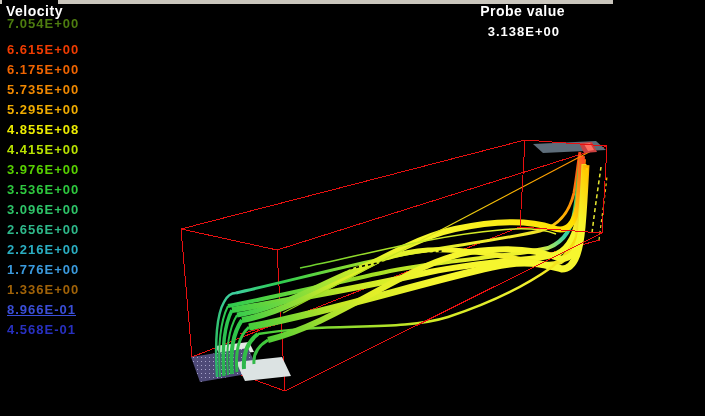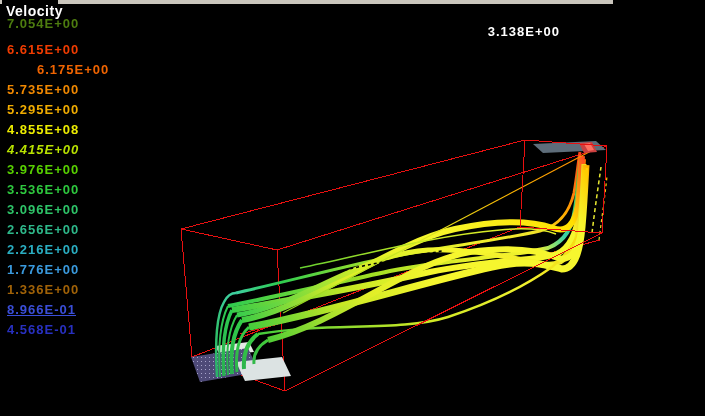--- a/index.html
+++ b/index.html
@@ -18,30 +18,31 @@
 </head>
 <body>
 
 <div id="screen">
 
   <div id="topstrip" style="background: rgb(202, 198, 189);"></div>
   <div class="strip-gap" id="gap-left" style="left: 2px; width: 56px;"></div>
   <div class="strip-gap" id="gap-right" style="left: 613px; width: 92px;"></div>
 
   <div class="hdr" style="left:6px;">Velocity</div>
+  <div class="hdr" style="right:5px;">Probe value</div>
   <div id="probe-value" style="right:10px;top:24px;">3.138E+00</div>
 
   <div id="legend">
       <div class="legend-entry" style="top: 16px; color: #4d7c0f;">7.054E+00</div>
       <div class="legend-entry" style="top: 42px; color: rgb(240, 60, 0);">6.615E+00</div>
-      <div class="legend-entry" style="top: 62px; color: rgb(240, 100, 0); margin-left: 30px;">6.175E+00</div>
+      <div class="legend-entry" style="top: 62px; color: rgb(240, 100, 0);">6.175E+00</div>
       <div class="legend-entry" style="top: 82px; color: rgb(240, 136, 0);">5.735E+00</div>
       <div class="legend-entry" style="top: 102px; color: rgb(240, 172, 0);">5.295E+00</div>
       <div class="legend-entry" style="top: 122px; color: rgb(236, 236, 0);">4.855E+08</div>
-      <div class="legend-entry" style="top: 142px; color: rgb(184, 226, 0); font-style: italic;">4.415E+00</div>
+      <div class="legend-entry" style="top: 142px; color: rgb(184, 226, 0);">4.415E+00</div>
       <div class="legend-entry" style="top: 162px; color: rgb(88, 208, 0);">3.976E+00</div>
       <div class="legend-entry" style="top: 182px; color: rgb(46, 200, 62);">3.536E+00</div>
       <div class="legend-entry" style="top: 202px; color: rgb(46, 196, 104);">3.096E+00</div>
       <div class="legend-entry" style="top: 222px; color: rgb(46, 184, 138);">2.656E+00</div>
       <div class="legend-entry" style="top: 242px; color: rgb(42, 174, 194);">2.216E+00</div>
       <div class="legend-entry" style="top: 262px; color: rgb(58, 154, 222);">1.776E+00</div>
       <div class="legend-entry" style="top: 282px; color: #a16207; text-align: center;">1.336E+00</div>
       <div class="legend-entry" style="top: 302px; color: rgb(58, 78, 216); text-decoration: underline;">8.966E-01</div>
       <div class="legend-entry" style="top: 322px; color: rgb(40, 48, 192);">4.568E-01</div>
     </div>

